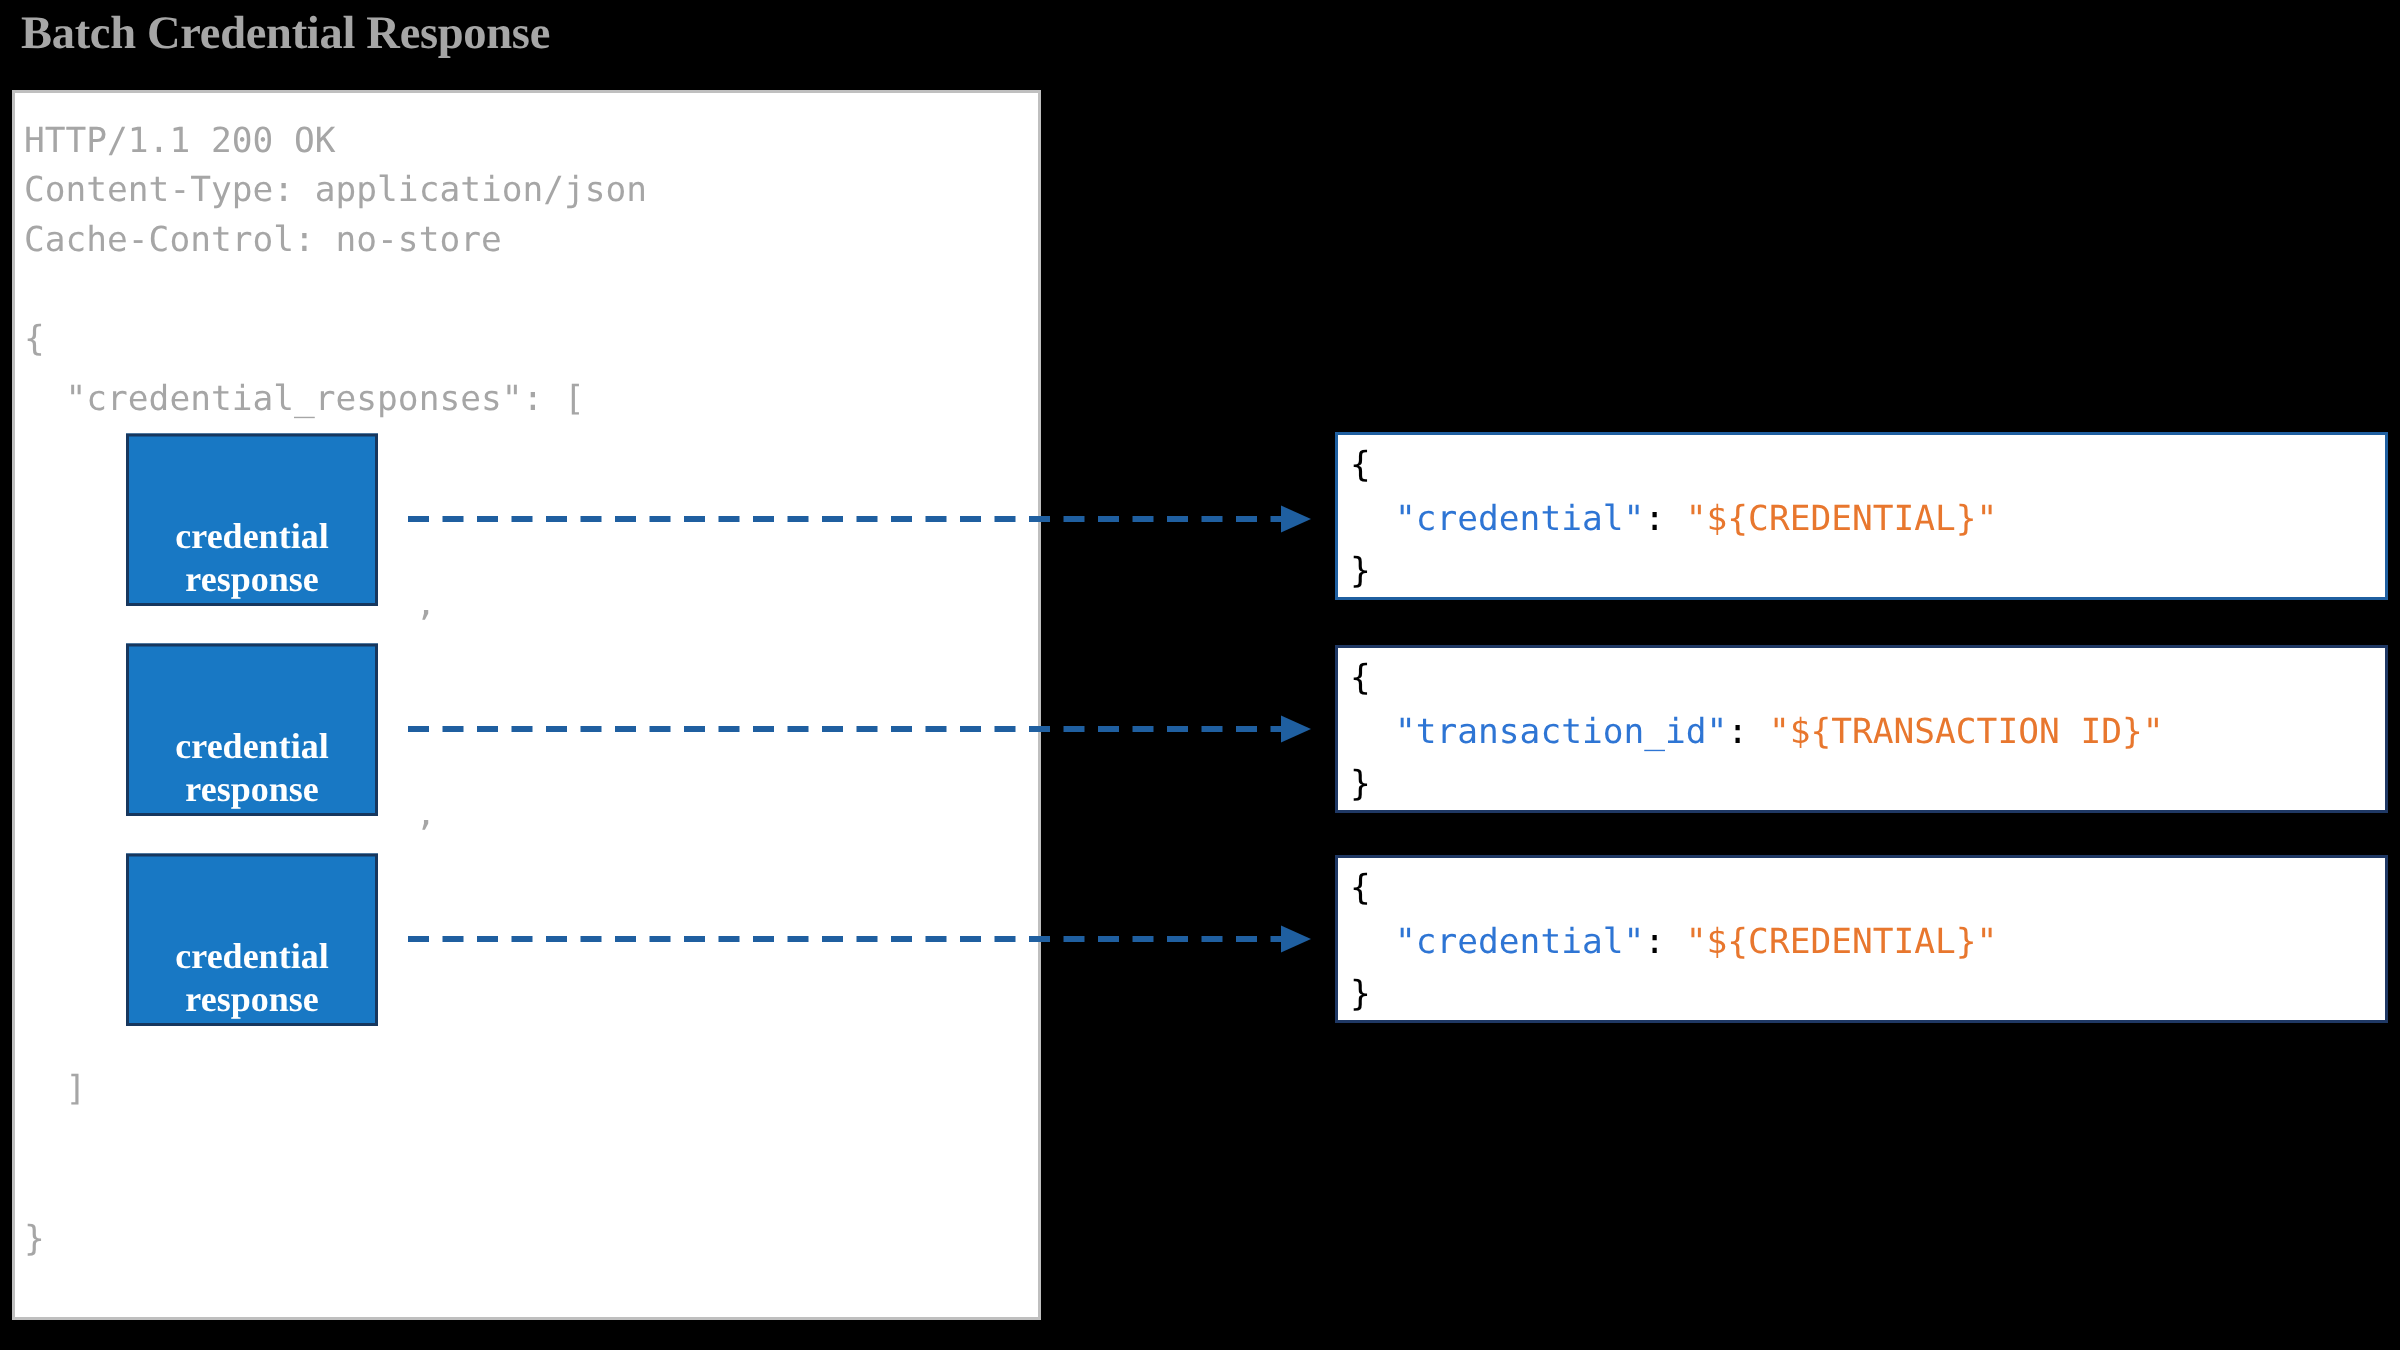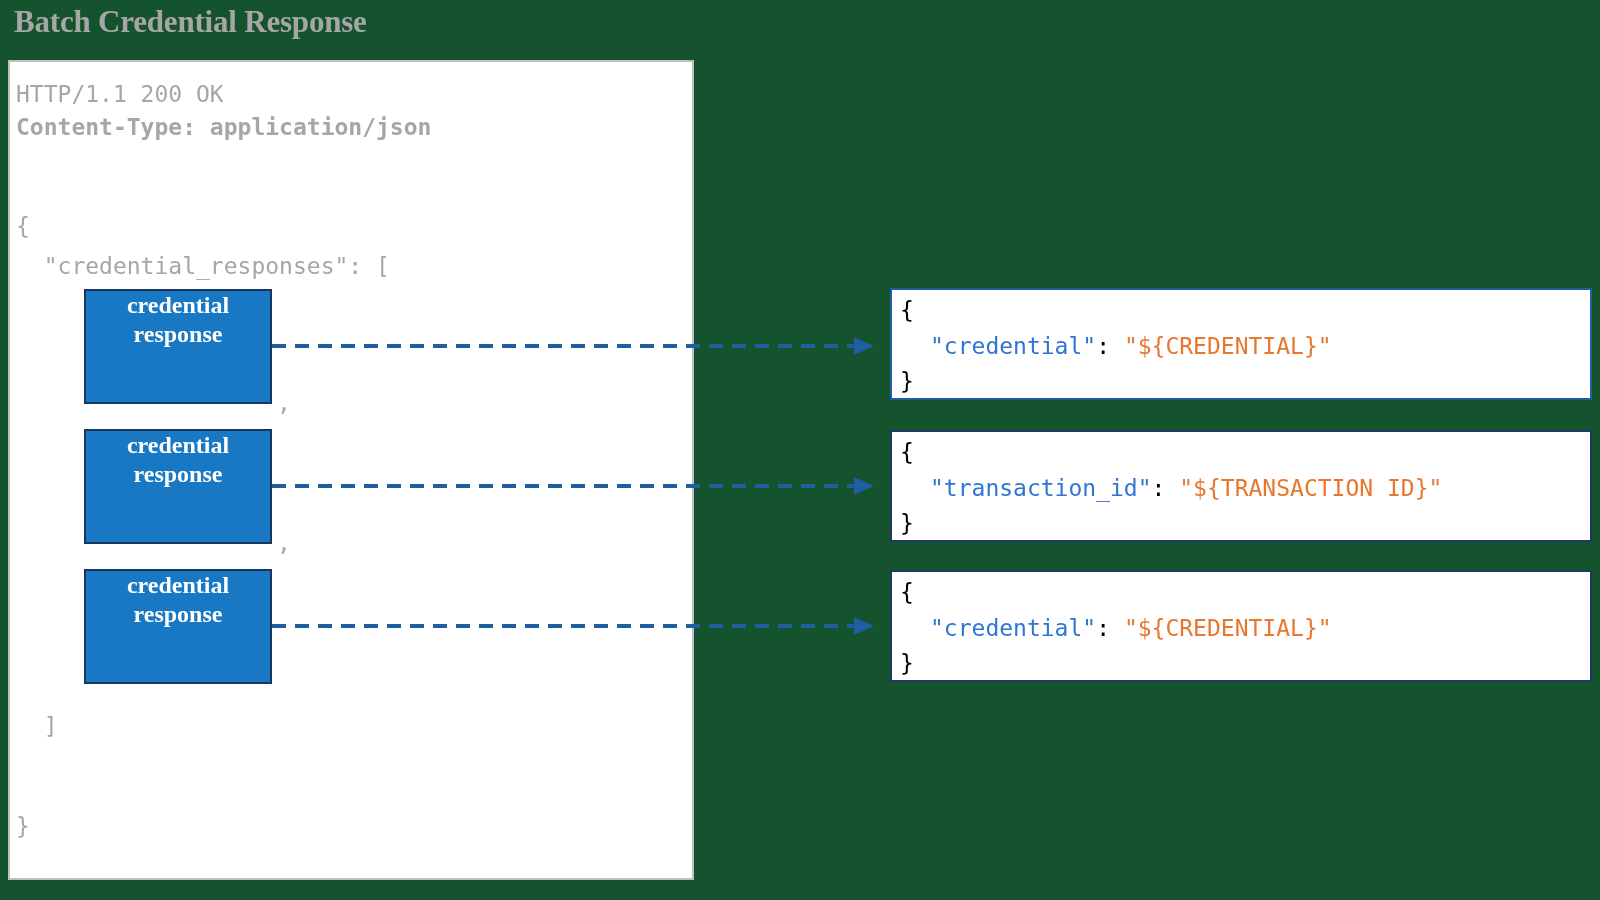--- a/index.html
+++ b/index.html
@@ -5,21 +5,21 @@
 <style>
   html, body {
     margin: 0;
     padding: 0;
     background: #ffffff;
   }
   #canvas {
     position: relative;
     width: 1600px;
     height: 900px;
-    background: #14532d;
+    background: #000000;
     overflow: hidden;
     font-family: "Liberation Sans", sans-serif;
   }
 
   
   #page-title {
     position: absolute;
     left: 14px;
     top: 4px;
     font-family: "Liberation Serif", serif;
@@ -44,21 +44,21 @@
   .code-line {
     position: absolute;
     font-family: "DejaVu Sans Mono", monospace;
     font-size: 23px;
     line-height: 23px;
     color: #a6a6a6;
     white-space: pre;
     margin-top: 12px;
   }
   #hdr-0 { left: 16px; top: 71px; }
-  #hdr-1 { left: 16px; top: 104px; font-weight: bold; }
+  #hdr-1 { left: 16px; top: 104px; }
   #hdr-2 { left: 16px; top: 137px; }
   #brace-open { left: 16px; top: 203px; }
   #arr-key { left: 16px; top: 243px; }
   #arr-close { left: 16px; top: 703px; }
   #brace-close { left: 16px; top: 803px; }
 
   .comma {
     position: absolute;
     font-family: "DejaVu Sans Mono", monospace;
     font-size: 23px;
@@ -66,29 +66,29 @@
     color: #a6a6a6;
     white-space: pre;
   }
   #comma-0 { left: 277px; top: 392px; }
   #comma-1 { left: 277px; top: 532px; }
 
   
   .cred-block {
     position: absolute;
     left: 84px;
-    width: 188px;
+    width: 168px;
     height: 115px;
     background: #1878C4;
     border: 2px solid #17375E;
     box-sizing: border-box;
     display: flex;
     flex-direction: column;
     align-items: center;
-    justify-content: flex-start;
+    justify-content: flex-end;
     color: #ffffff;
     font-family: "Liberation Serif", serif;
     font-weight: bold;
     font-size: 24px;
     line-height: 29px;
     text-align: center;
     user-select: none;
   }
   #cred-block-0 { top: 289px; }
   #cred-block-1 { top: 429px; }
@@ -145,20 +145,21 @@
 <body>
 
 <div id="canvas">
 
   <div id="page-title">Batch Credential Response</div>
 
   <div id="response-panel"></div>
 
   <div class="code-line" id="hdr-0">HTTP/1.1 200 OK</div>
   <div class="code-line" id="hdr-1">Content-Type: application/json</div>
+  <div class="code-line" id="hdr-2">Cache-Control: no-store</div>
 
   <div class="code-line" id="brace-open">{</div>
   <div class="code-line" id="arr-key">  "credential_responses": [</div>
   <div class="code-line" id="arr-close">  ]</div>
   <div class="code-line" id="brace-close">}</div>
 
   <div class="comma" id="comma-0">,</div>
   <div class="comma" id="comma-1">,</div>
 
   <div class="cred-block" id="cred-block-0">

